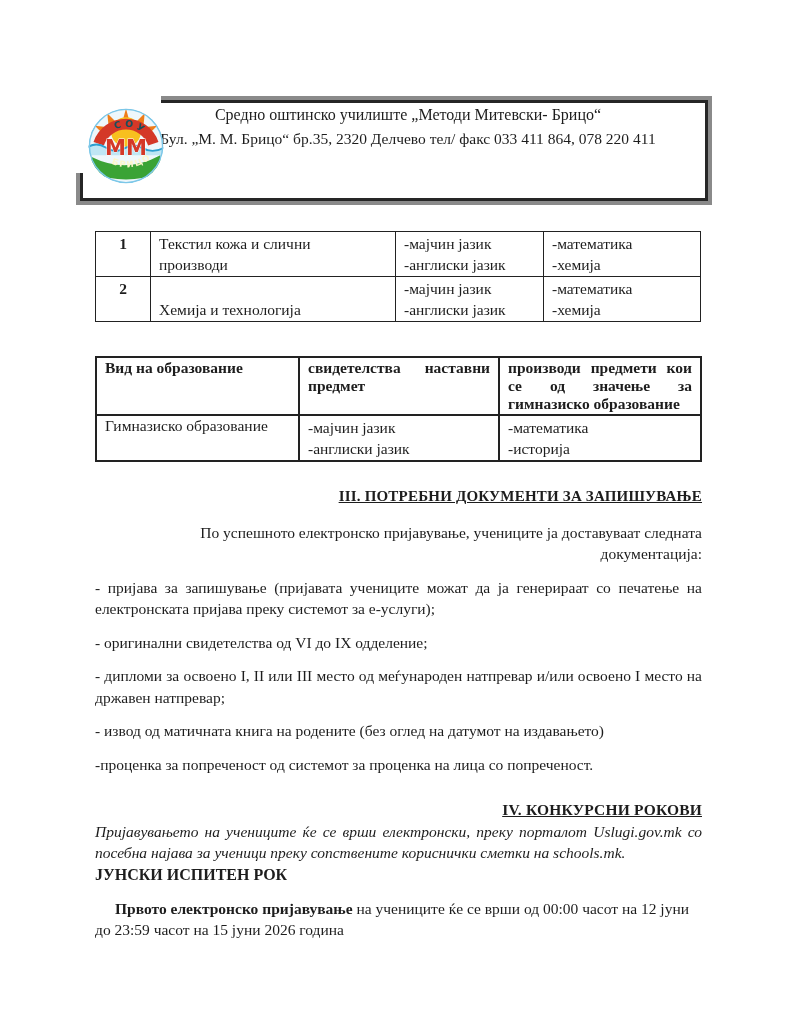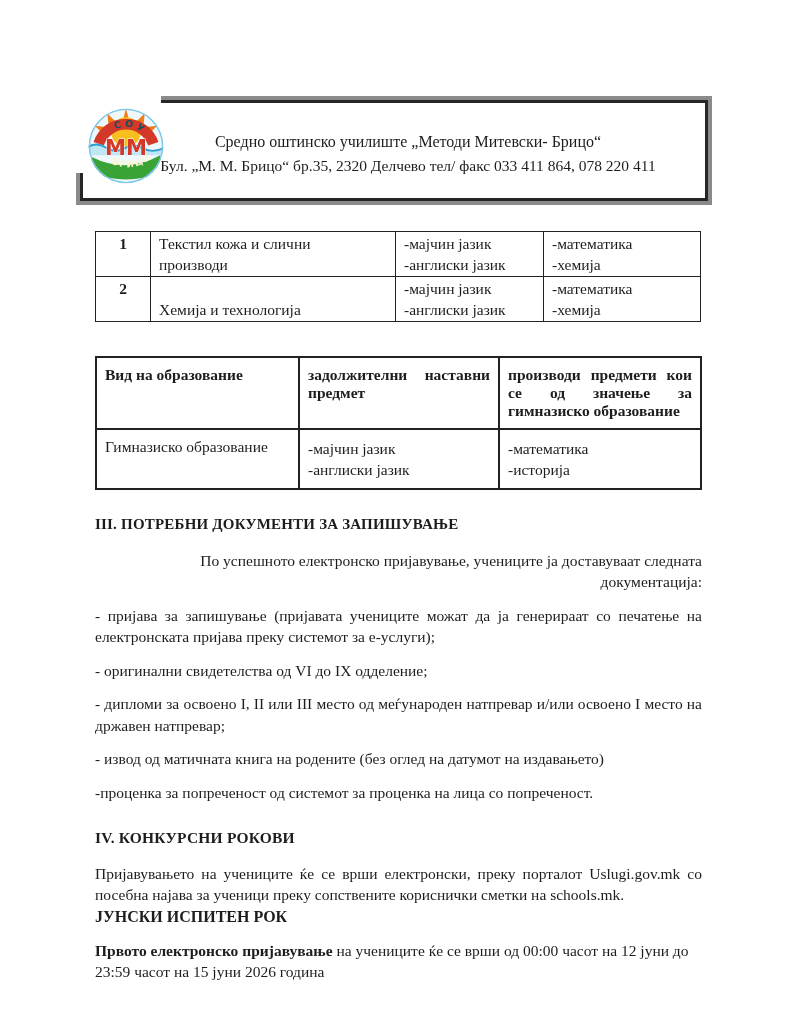--- a/index.html
+++ b/index.html
@@ -14,58 +14,60 @@
   }
   
   .header-box{
     position:relative;
     margin:100px 84px 0 80px;
     border:3px solid #262626;
     outline:4px solid #8a8a8a;
     height:95px;
   }
   .header-text{
-    padding:27px 12px 11px 40px;
+    padding:0 12px 11px 40px;
     text-align:center;
     line-height:24px;
     font-size:15.5px;
     white-space:nowrap;
   }
   .header-text .l1{font-size:16px;}
   .logo-wrap{
     position:absolute;
     top:-14px;left:-18px;
     width:96px;height:84px;
     background:#ffffff;
   }
   .logo-wrap svg{position:absolute;top:18px;left:22px;}
   
   table{border-collapse:collapse;table-layout:fixed;}
   .t1{margin:30px 0 0 95px;width:605px;}
   .t1 td{border:1.5px solid #222;vertical-align:top;padding:1px 8px;font-size:15.5px;}
   .t1 .num{text-align:center;font-weight:bold;padding:1px 2px;}
   .t2{margin:34px 0 0 95px;width:605px;}
-  .t2 td{border:2px solid #222;vertical-align:top;padding:8px 8px;font-size:15.5px;font-family:Liberation Serif, serif;}
+  .t2 td{border:2px solid #222;vertical-align:top;padding:1px 8px;font-size:15.5px;font-family:Liberation Serif, serif;}
   .t2 .hd{font-weight:bold;text-align:justify;}
   .tl{display:block;line-height:21px;min-height:21px;}
   
   .sec{margin-left:95px;margin-right:90px;font-size:15.5px;line-height:21.5px;}
   .sec-title{
     margin-top:24px;
     font-weight:bold;
+    text-decoration:underline;
     font-size:15px;
     letter-spacing:.2px;
+    text-align:right;
   }
   .sec-title.iv{font-size:15.5px;}
   .intro{margin-top:14px;text-indent:12px;text-align:right;}
   .item{margin-top:12px;text-align:justify;}
-  .para-just{margin-top:14px;text-align:justify;}
+  .para-just{text-align:justify;font-style:italic;}
   .subhead{font-weight:bold;font-size:16px;line-height:22px;}
   .last{margin-top:12px;}
-  .b{font-weight:bold;}
+  .b{font-weight:bold;margin-left:20px;}
 </style>
 </head>
 <body>
 
 <div class="page">
 
   <div class="header-box">
     <div class="logo-wrap">
       <svg width="78" height="78" viewBox="0 0 100 100">
         <defs>
@@ -158,21 +160,21 @@
 
   <table class="t2">
     <colgroup>
         <col style="width:203px">
         <col style="width:200px">
         <col style="width:202px">
       </colgroup>
     <tbody>
       <tr>
         <td class="hd">Вид на образование</td>
-        <td class="hd">задолжителни наставни предмет</td>
+        <td class="hd">свидетелства наставни предмет</td>
         <td class="hd">производи предмети кои се од значење за гимназиско образование</td>
       </tr>
       <tr>
         <td>Гимназиско образование</td>
         <td>
           <span class="tl">-мајчин јазик</span>
           <span class="tl">-англиски јазик</span>
         </td>
         <td>
           <span class="tl">-математика</span>

